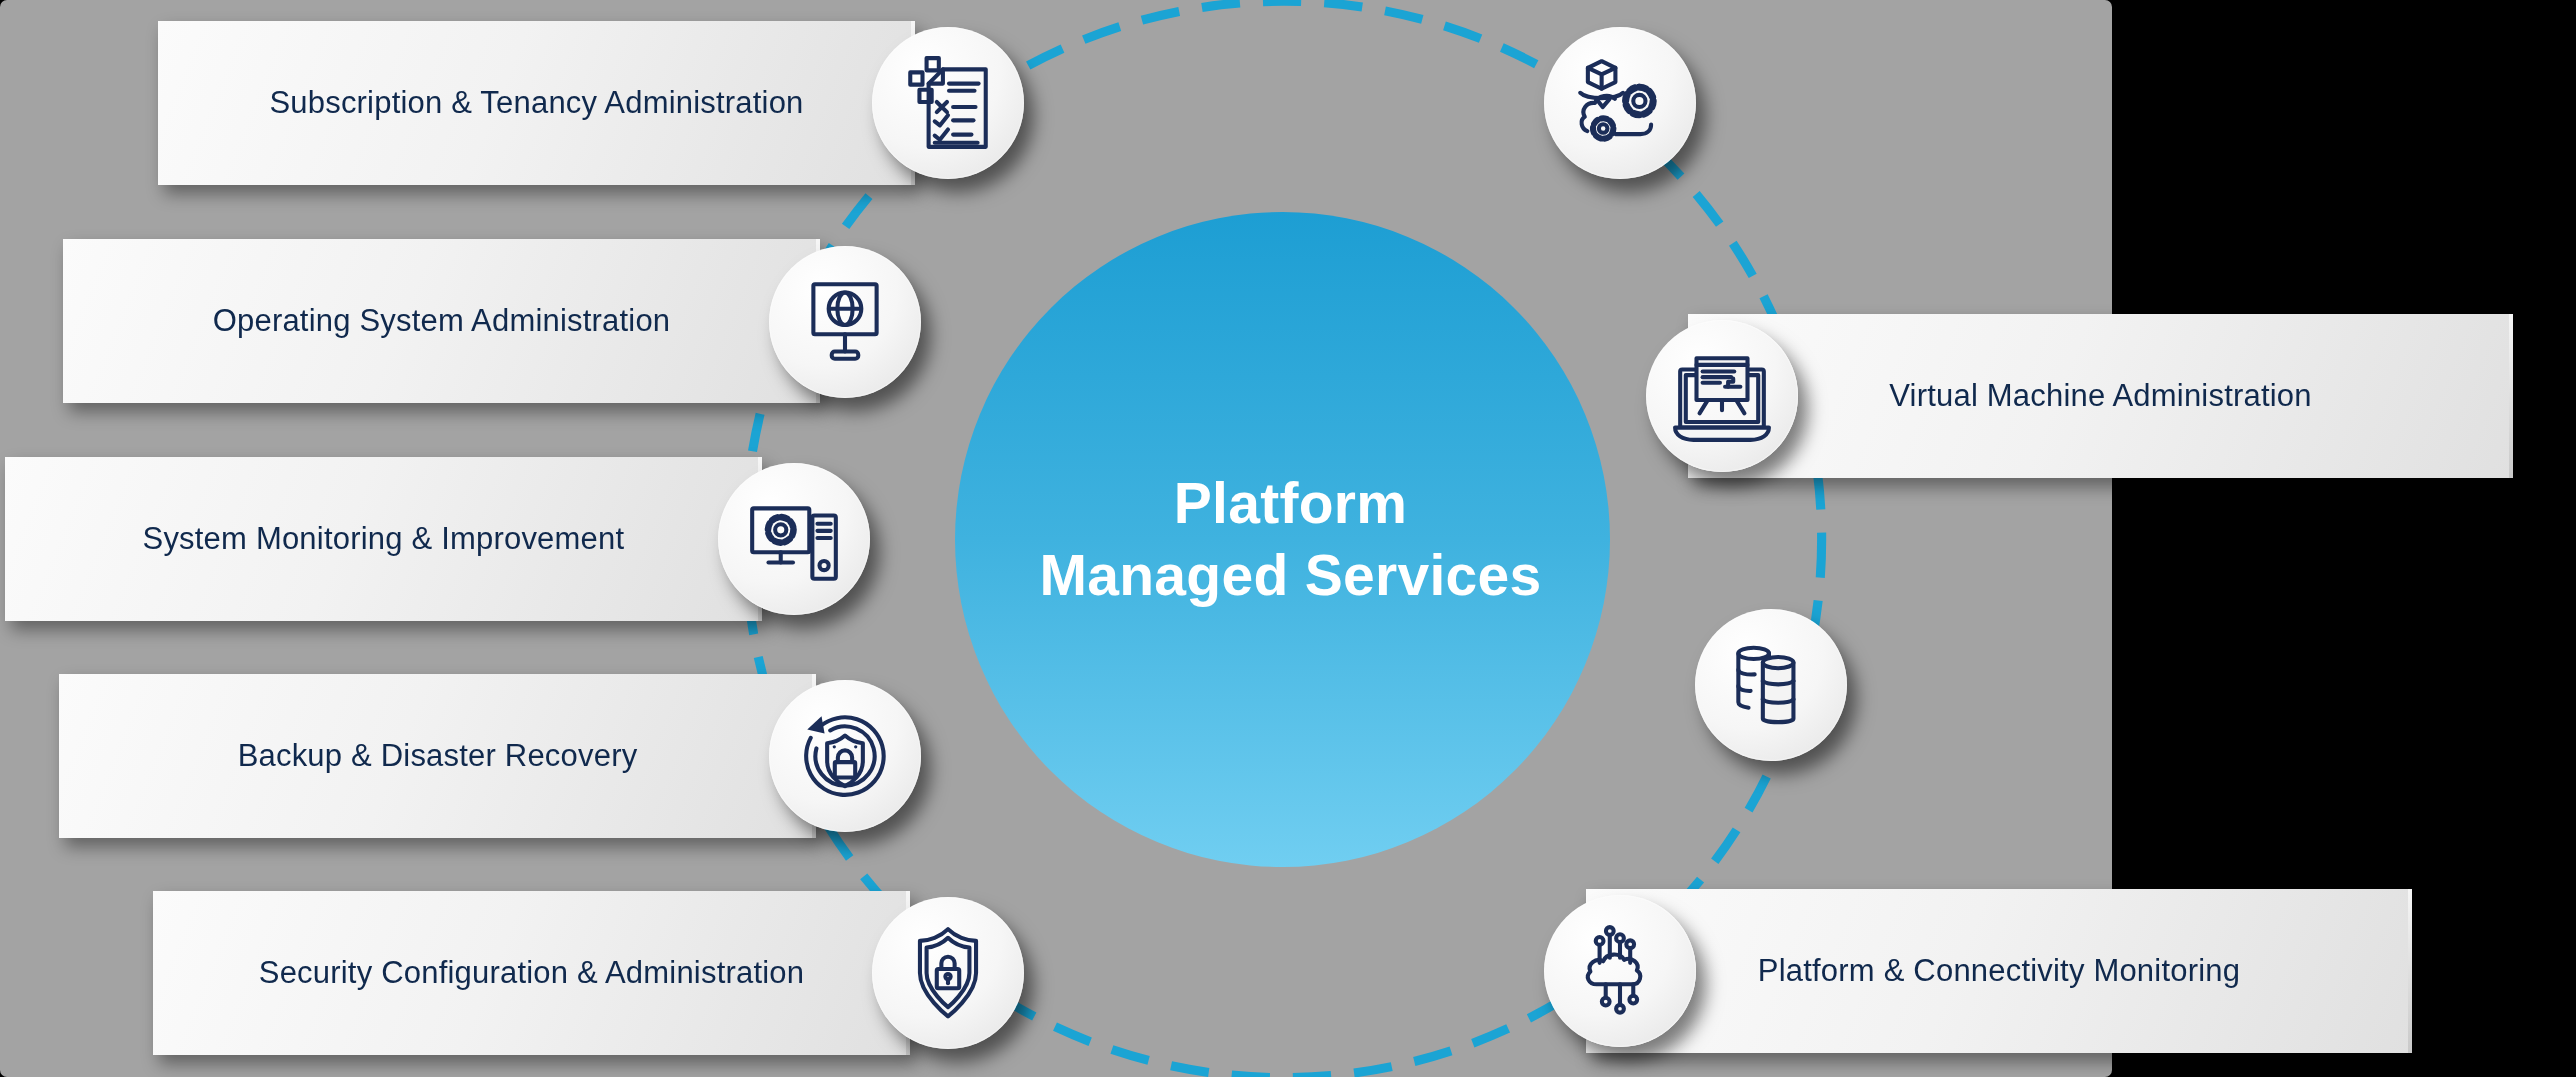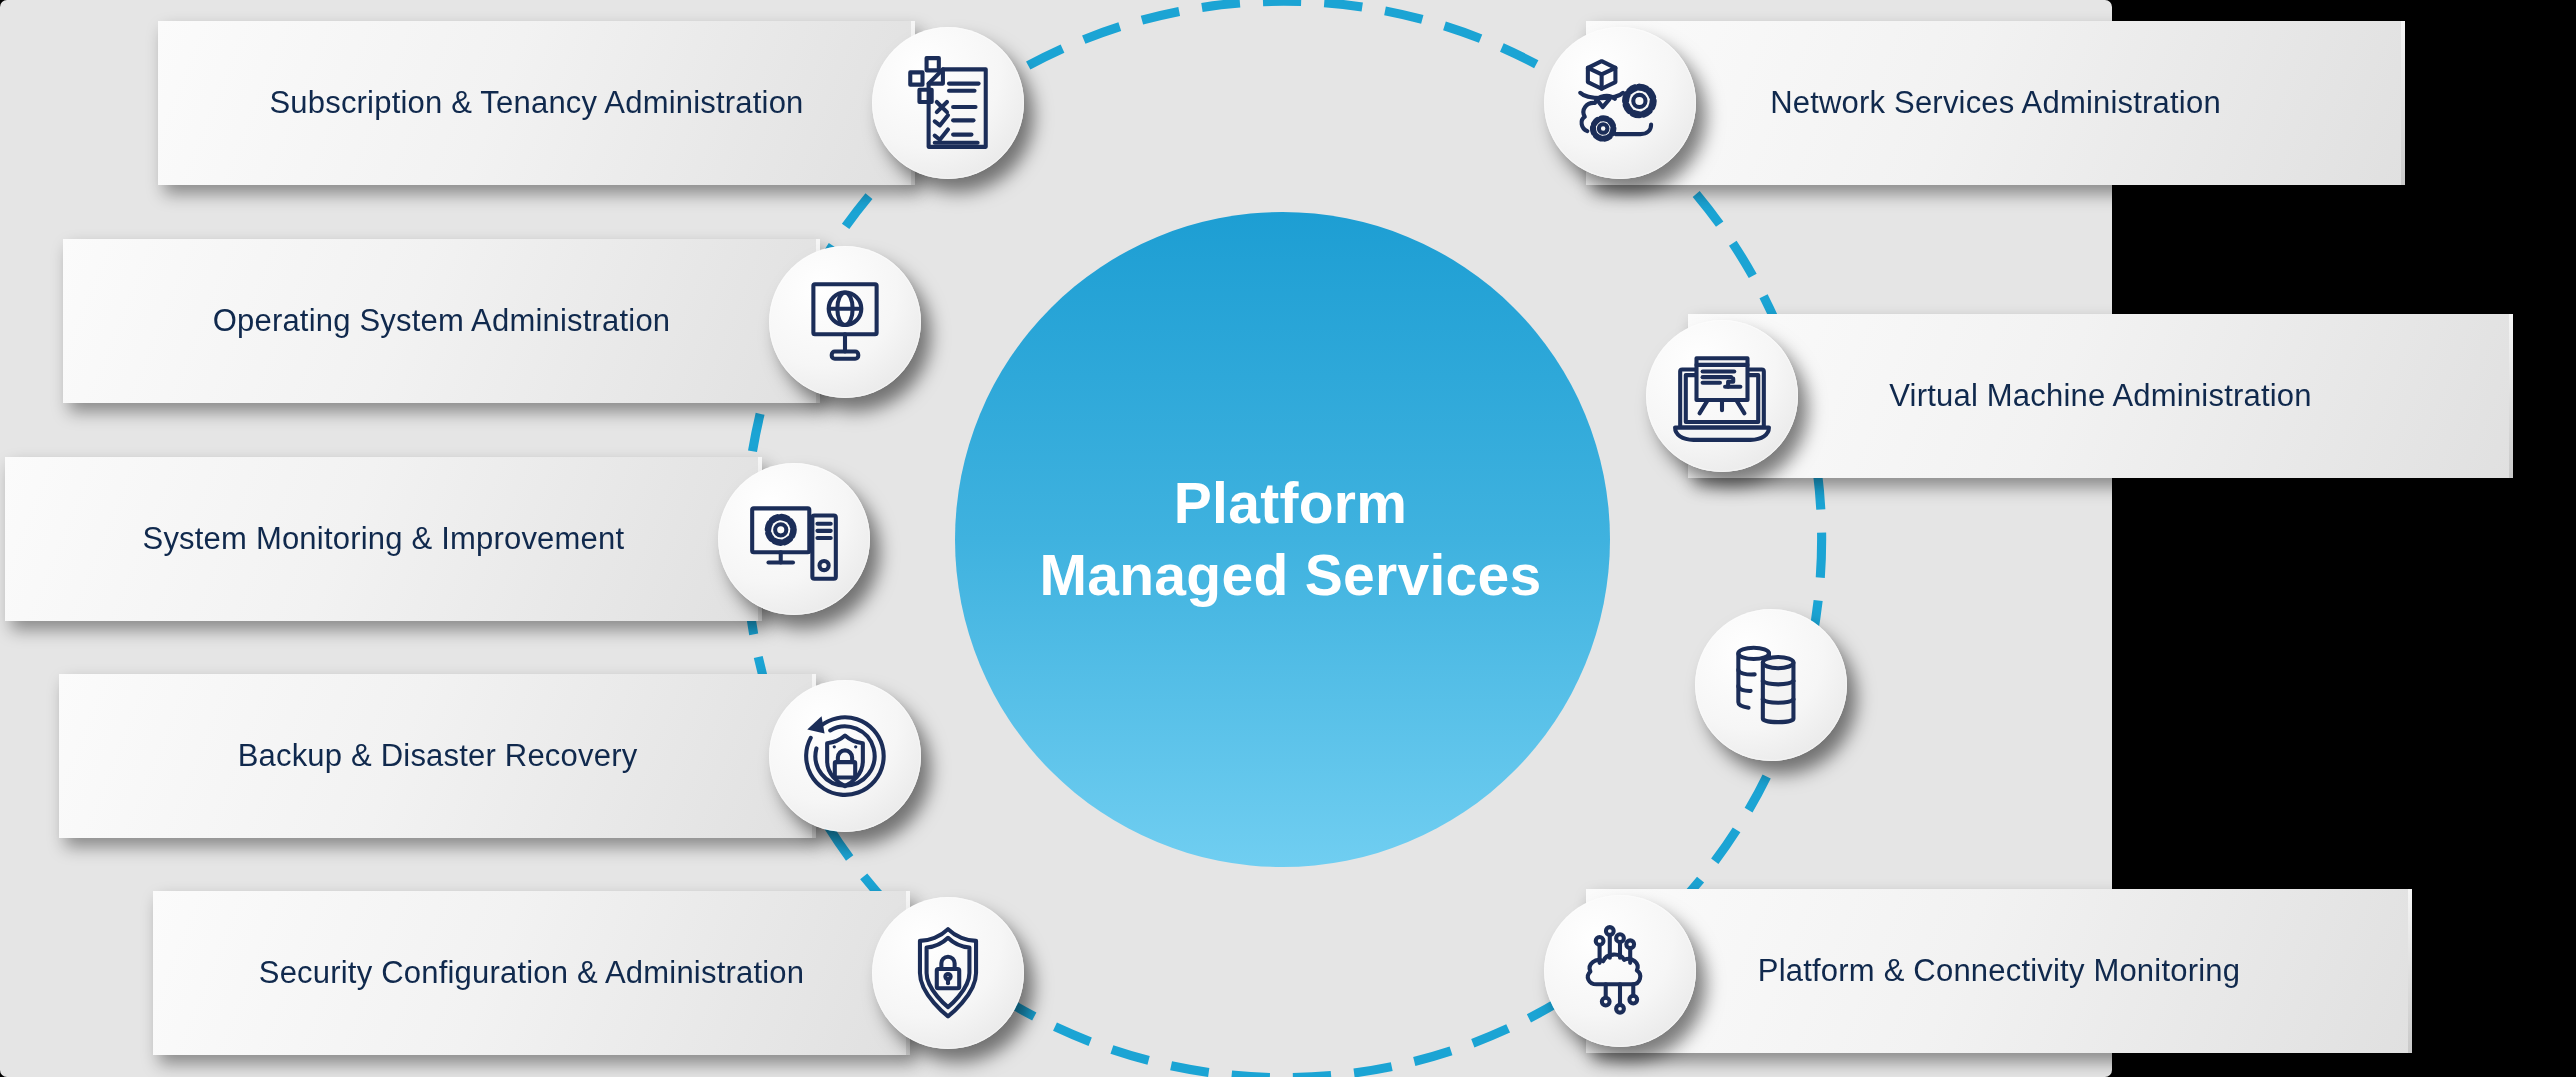--- a/index.html
+++ b/index.html
@@ -8,21 +8,21 @@
     width: 2576px;
     height: 1077px;
     background: #000000;
     overflow: hidden;
     font-family: "Liberation Sans", "DejaVu Sans", sans-serif;
   }
   .stage {
     position: relative;
     width: 2112px;
     height: 1077px;
-    background: #e5e5e5;
+    background: #a3a3a3;
     border-radius: 7px;
   }
   .dash-ring {
     position: absolute;
     left: 0; top: 0;
     width: 2576px; height: 1077px;
   }
   .center-circle {
     position: absolute;
     left: 955px; top: 212px;
@@ -101,23 +101,20 @@
   <div class="bar" style="left:4.9px; top:457px; width:757px;">
     <span class="bar-label">System Monitoring &amp; Improvement</span>
   </div>
   <div class="bar" style="left:153px; top:891px; width:757px;">
     <span class="bar-label">Security Configuration &amp; Administration</span>
   </div>
   <div class="bar" style="left:59px; top:674px; width:757px;">
     <span class="bar-label">Backup &amp; Disaster Recovery</span>
   </div>
 
-  <div class="bar" style="left:1586px; top:21px; width:819px;">
-    <span class="bar-label">Network Services Administration</span>
-  </div>
   <div class="bar" style="left:1688px; top:314px; width:825px;">
     <span class="bar-label">Virtual Machine Administration</span>
   </div>
   <div class="bar" style="left:1586px; top:889px; width:826px;">
     <span class="bar-label">Platform &amp; Connectivity Monitoring</span>
   </div>
 
   <div class="center-circle">
     <div class="center-text">
       <div>Platform</div>

